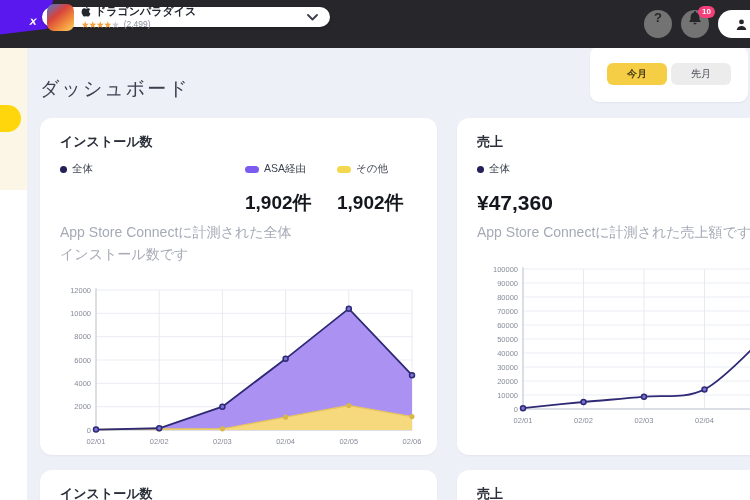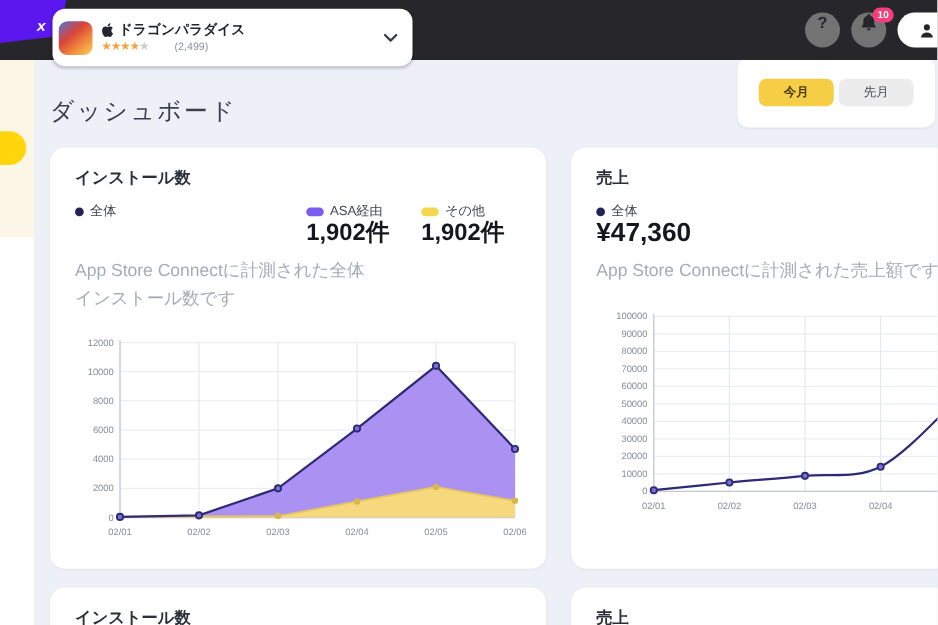--- a/index.html
+++ b/index.html
@@ -10,32 +10,32 @@
     -webkit-font-smoothing:antialiased;
   }
 
   
   .topbar{position:absolute;left:0;top:0;width:750px;height:48px;background:#27262b;z-index:10}
   .logo{position:absolute;left:-16px;top:-5px;width:66px;height:38px;background:#5a17ee;
         transform:skewX(-18deg) rotate(-7deg);display:flex;align-items:flex-end;justify-content:flex-end;
         padding:3px 12px;box-sizing:border-box}
   .logo-x{color:#fff;font-style:italic;font-weight:700;font-size:12px;transform:skewX(18deg) rotate(7deg)}
 
-  .app-selector{position:absolute;left:42px;top:7px;width:288px;height:46px;background:#fff;border-radius:10px;
+  .app-selector{position:absolute;left:42px;top:7px;width:288px;height:20px;background:#fff;border-radius:10px;
         display:flex;align-items:center;gap:7px;padding:0 12px 0 5px;box-sizing:border-box;cursor:pointer;
         box-shadow:0 1px 3px rgba(0,0,0,.25)}
   .app-icon{width:27px;height:27px;border-radius:7px;flex:none;
         background:linear-gradient(140deg,#4a7bd8 0%,#d8433c 38%,#f08a3c 68%,#ffd05a 100%)}
   .app-text{display:flex;flex-direction:column;justify-content:center;gap:1px;flex:1;min-width:0}
   .app-name-row{display:flex;align-items:center;gap:4px;font-size:11px;font-weight:700;color:#23262f;line-height:12px}
   .rating-row{display:flex;align-items:center;gap:3px;line-height:10px}
   .star{font-size:9.5px;letter-spacing:-1px}
   .star.f{color:#f2a33c}
   .star.e{color:#c9ccd4}
-  .rating-count{color:#8a8f9c;font-size:8.5px;margin-left:18px}
+  .rating-count{color:#8a8f9c;font-size:8.5px;margin-left:2px}
   .sel-chevron{margin-left:auto;flex:none;display:flex;align-items:center}
 
   .top-actions{position:absolute;right:-14px;top:10px;display:flex;gap:9px;align-items:center}
   .icon-circle{width:28px;height:28px;border-radius:50%;background:#737373;display:flex;align-items:flex-start;justify-content:center;cursor:pointer;position:relative;border:none;padding:0}
   .help-glyph{font-size:13px;font-weight:700;color:#26252a;font-family:"Liberation Sans",sans-serif}
   .badge{position:absolute;top:-4px;right:-6px;background:#f43f7a;color:#fff;font-size:8px;font-weight:700;
          border-radius:8px;padding:2px 4px;line-height:8px}
   .profile-pill{width:46px;height:28px;border-radius:14px;background:#fff;display:flex;align-items:center;justify-content:center;cursor:pointer;border:none;padding:0}
 
   
@@ -55,21 +55,21 @@
 
   .cards{position:absolute;left:13px;top:70px;display:grid;grid-template-columns:397px 397px;gap:15px 20px}
   .card{background:#fff;border-radius:12px;padding:12px 20px;box-sizing:border-box;overflow:hidden;
         box-shadow:0 1px 2px rgba(30,35,60,.05)}
   .card.r1{height:337px}
   .card.r2{height:120px}
   .card-title{font-size:13px;font-weight:700;color:#2b2f3a;margin:3px 0 11px}
 
   .stats-row{display:flex;align-items:flex-start}
   .stat1{width:185px}.stat2{width:92px}
-  .stat-label{display:flex;align-items:center;gap:5px;font-size:10.5px;color:#3f4450;margin-bottom:0}
+  .stat-label{display:flex;align-items:center;gap:5px;font-size:10.5px;color:#3f4450;margin-bottom:16px}
   .marker-dot{width:7px;height:7px;border-radius:50%;flex:none}
   .marker-pill{width:14px;height:7px;border-radius:4px;flex:none}
   .stat-value{font-weight:700;color:#15171e;line-height:22px}
   .v-big{font-size:21px}
   .v-mid{font-size:19px}
   .caption{font-size:14px;color:#a6aab6;line-height:1.55;margin-top:8px}
   .caption.wrap{max-width:240px}
 
   .chart-wrap{margin-top:15px}
   svg.chart{overflow:visible;display:block}

